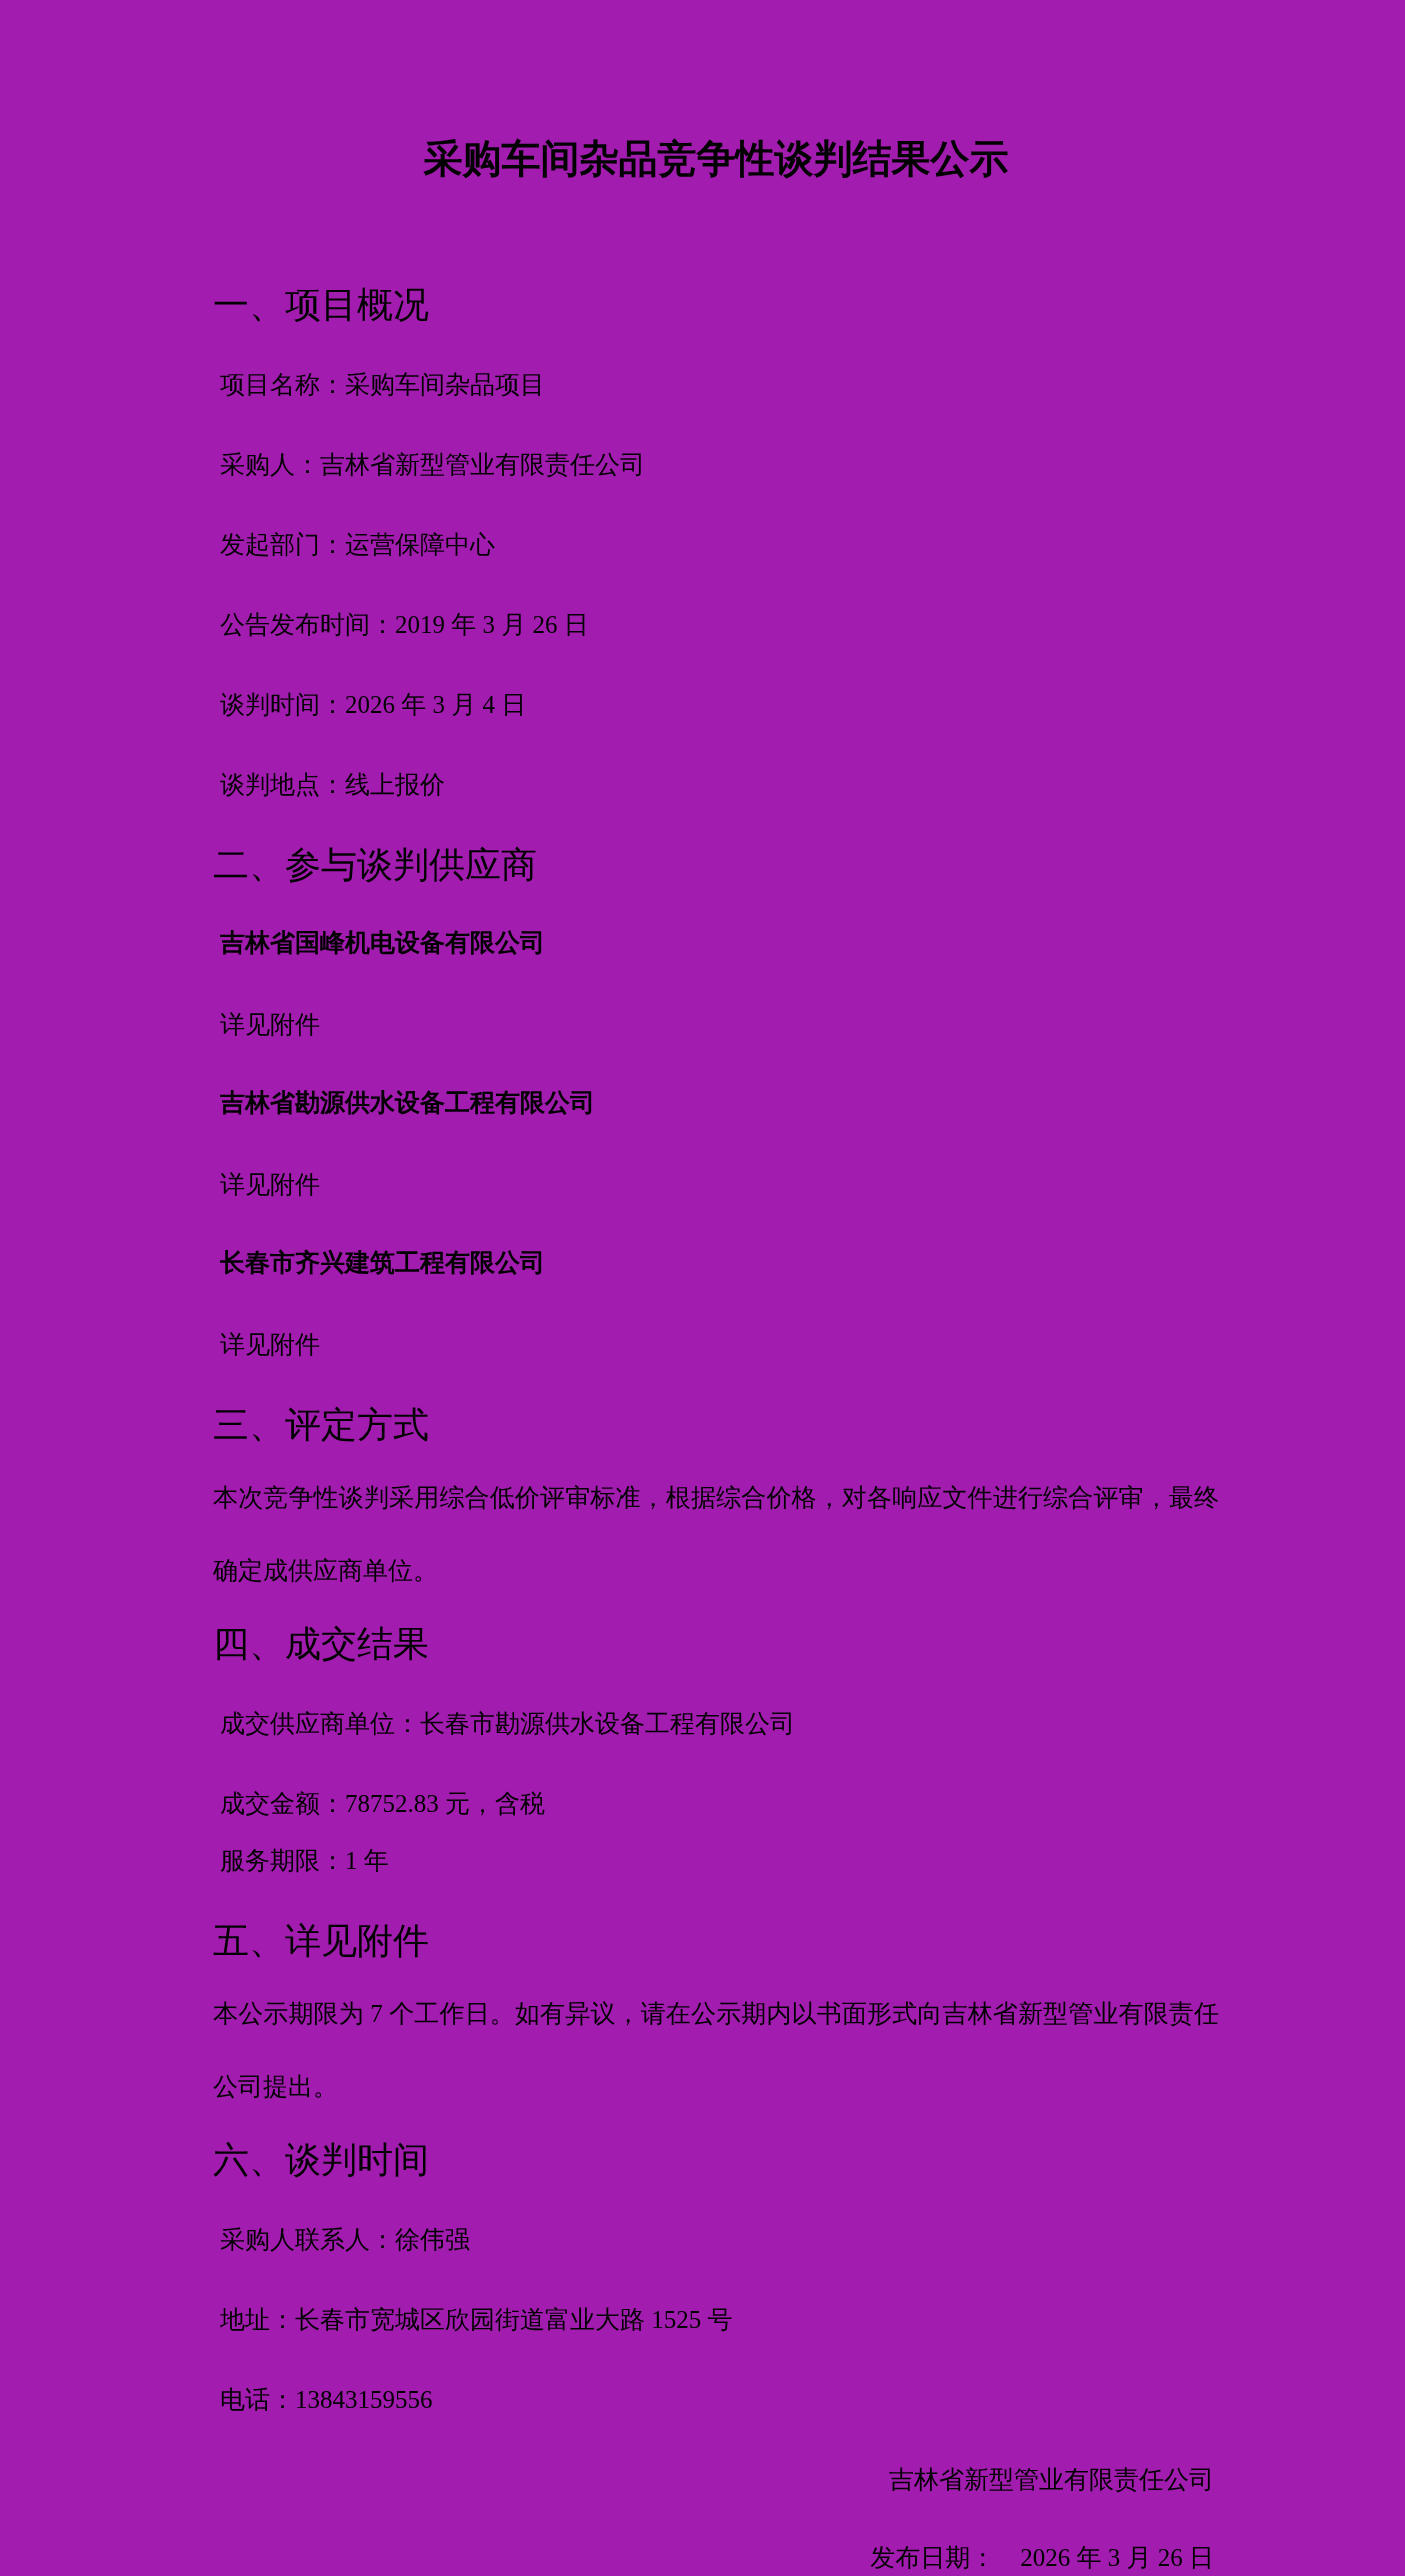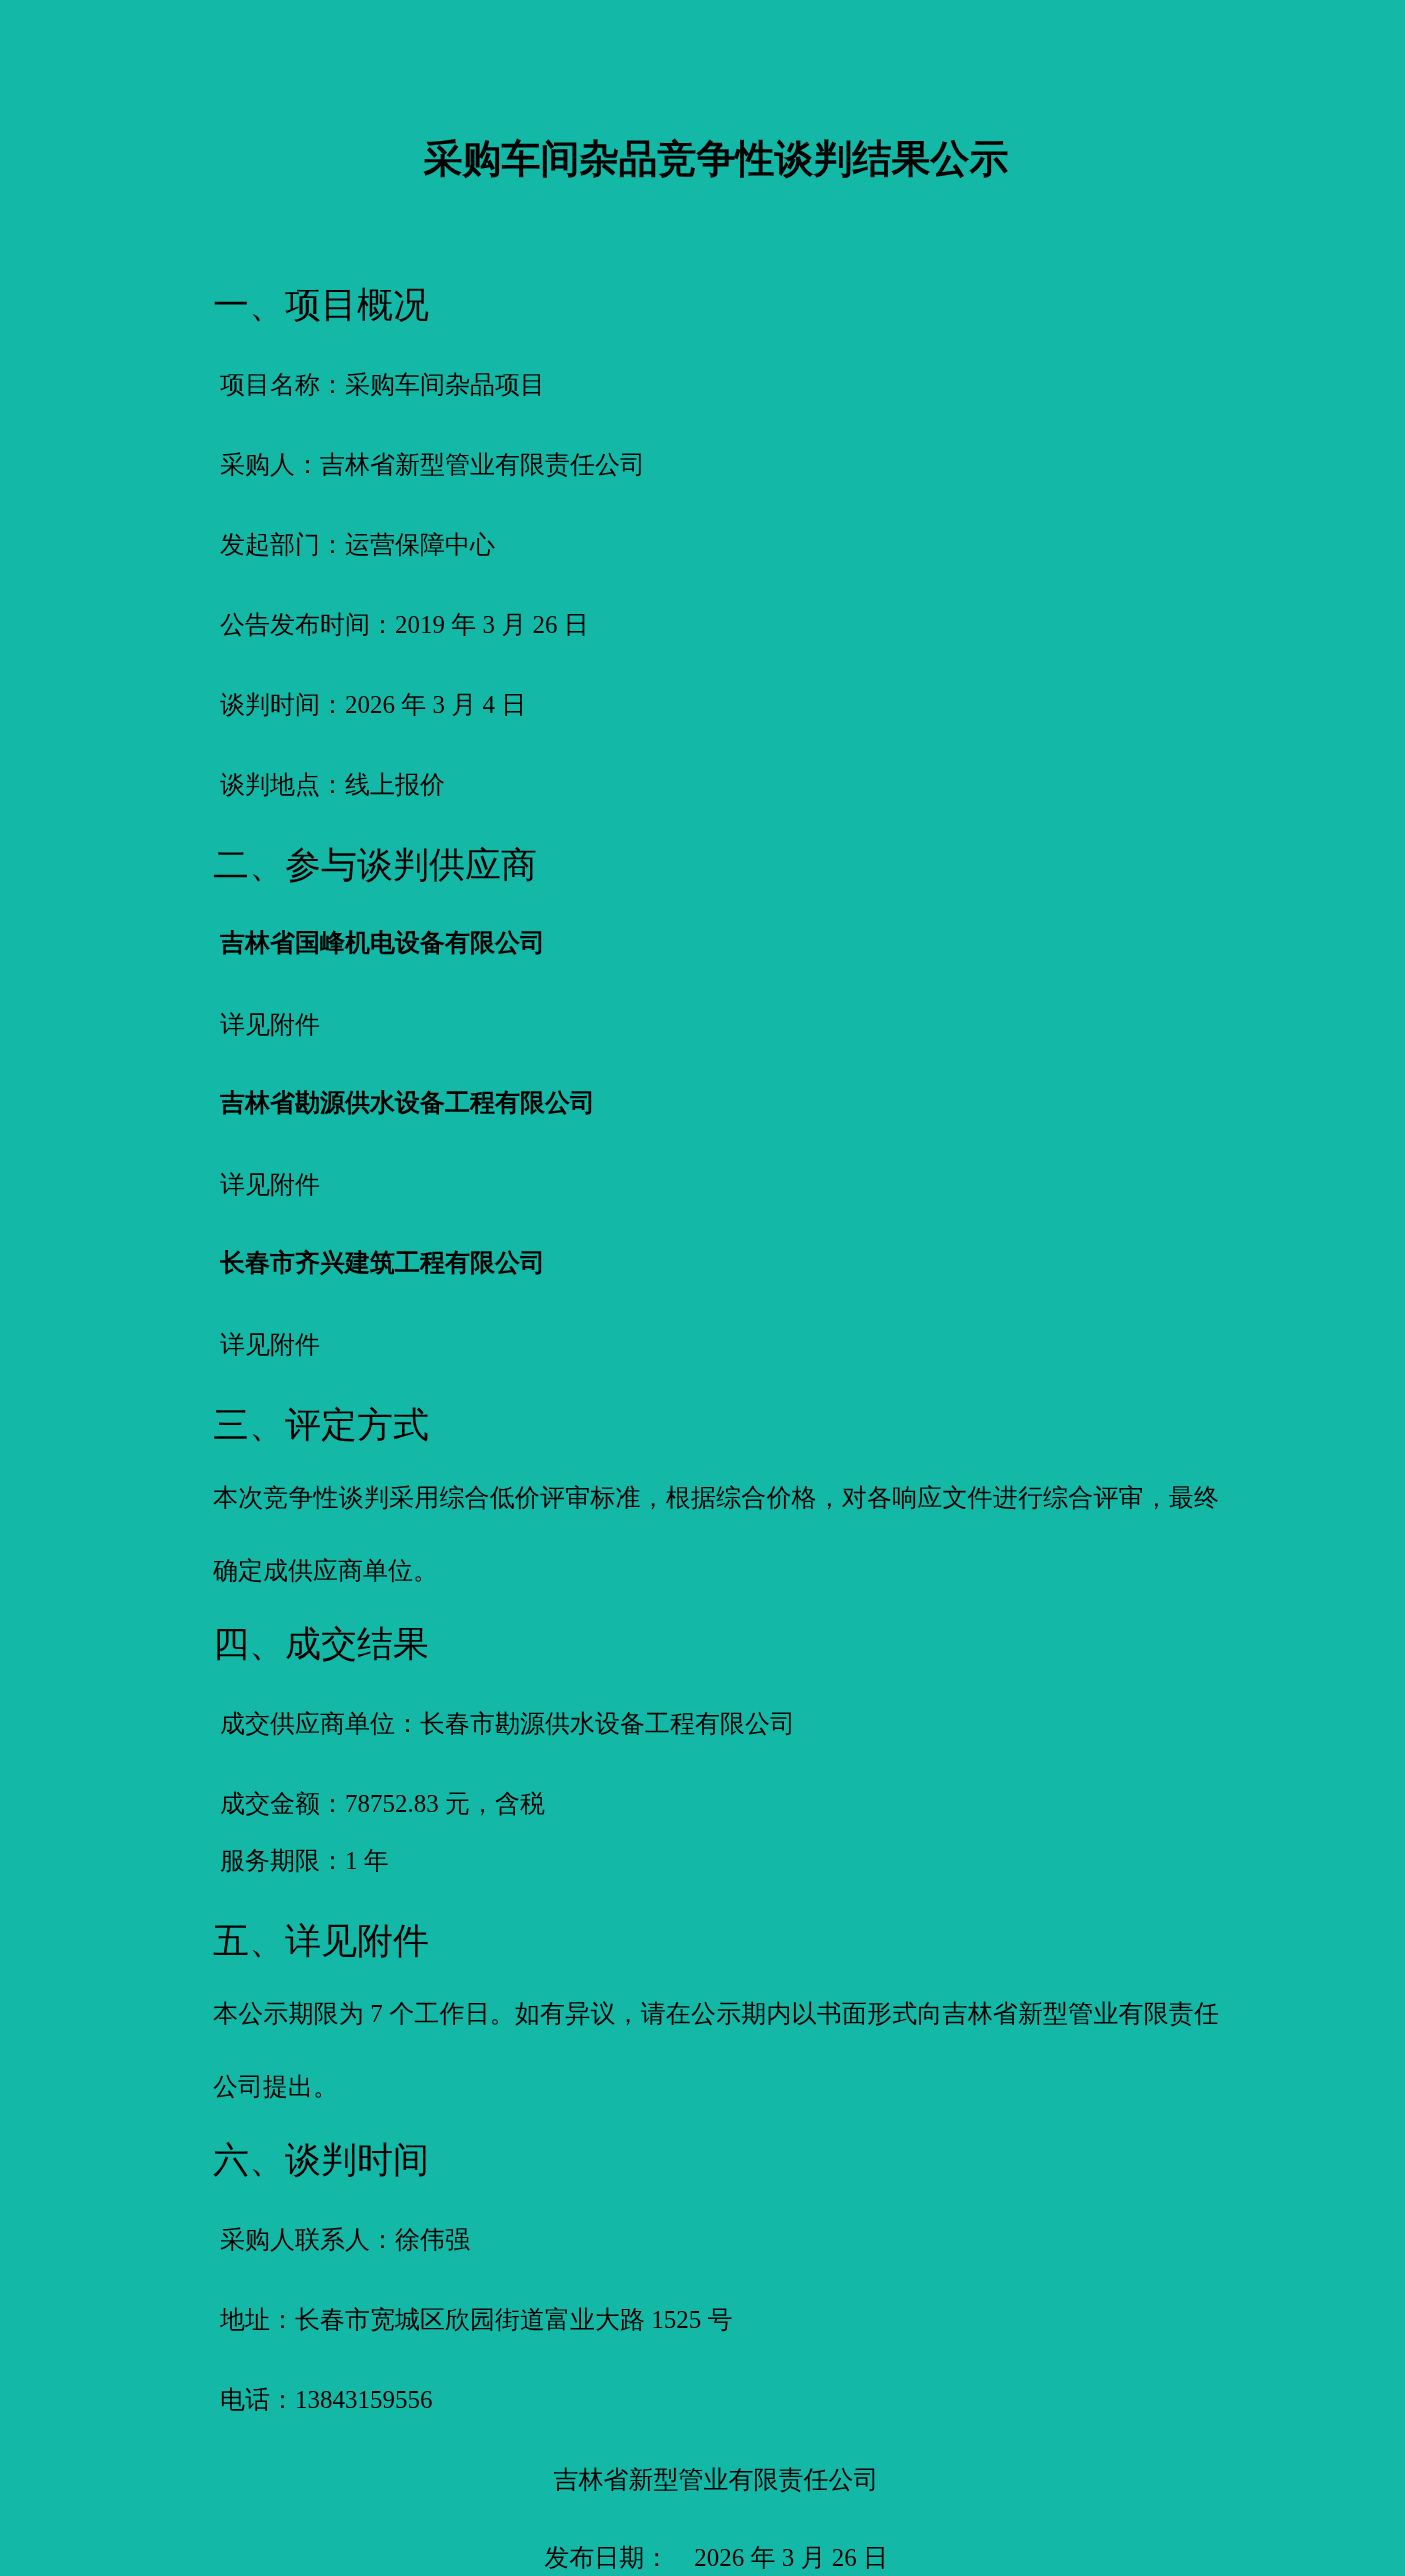--- a/index.html
+++ b/index.html
@@ -4,21 +4,21 @@
 <style>
   html, body {
     margin: 0;
     padding: 0;
     background: #ffffff;
   }
   .page {
     position: relative;
     width: 1405px;
     height: 2576px;
-    background: #14b8a6;
+    background: #a21caf;
     color: #000000;
     box-sizing: border-box;
     padding: 122px 186px 0 213px;
     font-family: "Liberation Sans", sans-serif;
     overflow: hidden;
   }
   .doc-title {
     font-size: 39px;
     font-weight: bold;
     text-align: center;
@@ -50,21 +50,21 @@
     font-weight: bold;
     font-family: Liberation Mono, monospace;
   }
   .pull-up {
     margin-top: -23px;
   }
   .footer-line {
     font-size: 25px;
     line-height: 73px;
     margin: 5px;
-    text-align: center;
+    text-align: right;
     font-family: "Liberation Serif", serif;
   }
 </style>
 </head>
 <body>
 
 <div class="page">
 
   <h1 class="doc-title">采购车间杂品竞争性谈判结果公示</h1>
 

